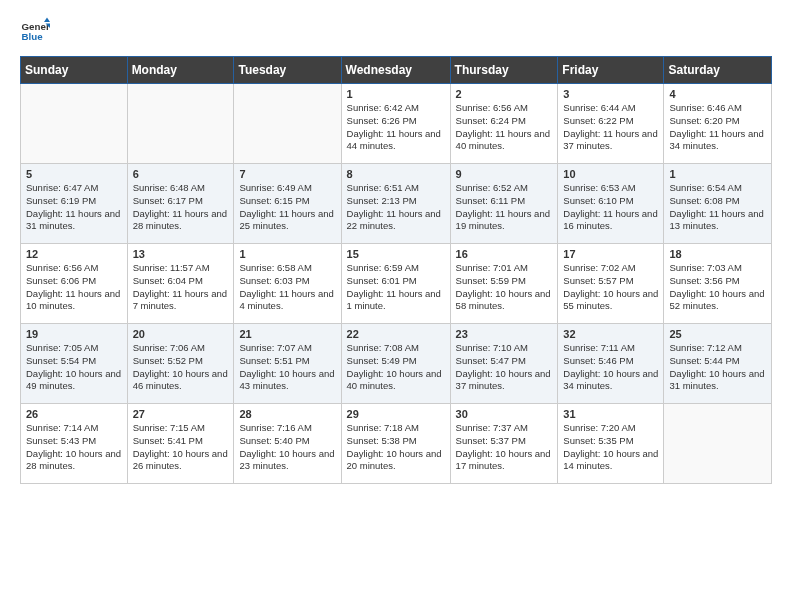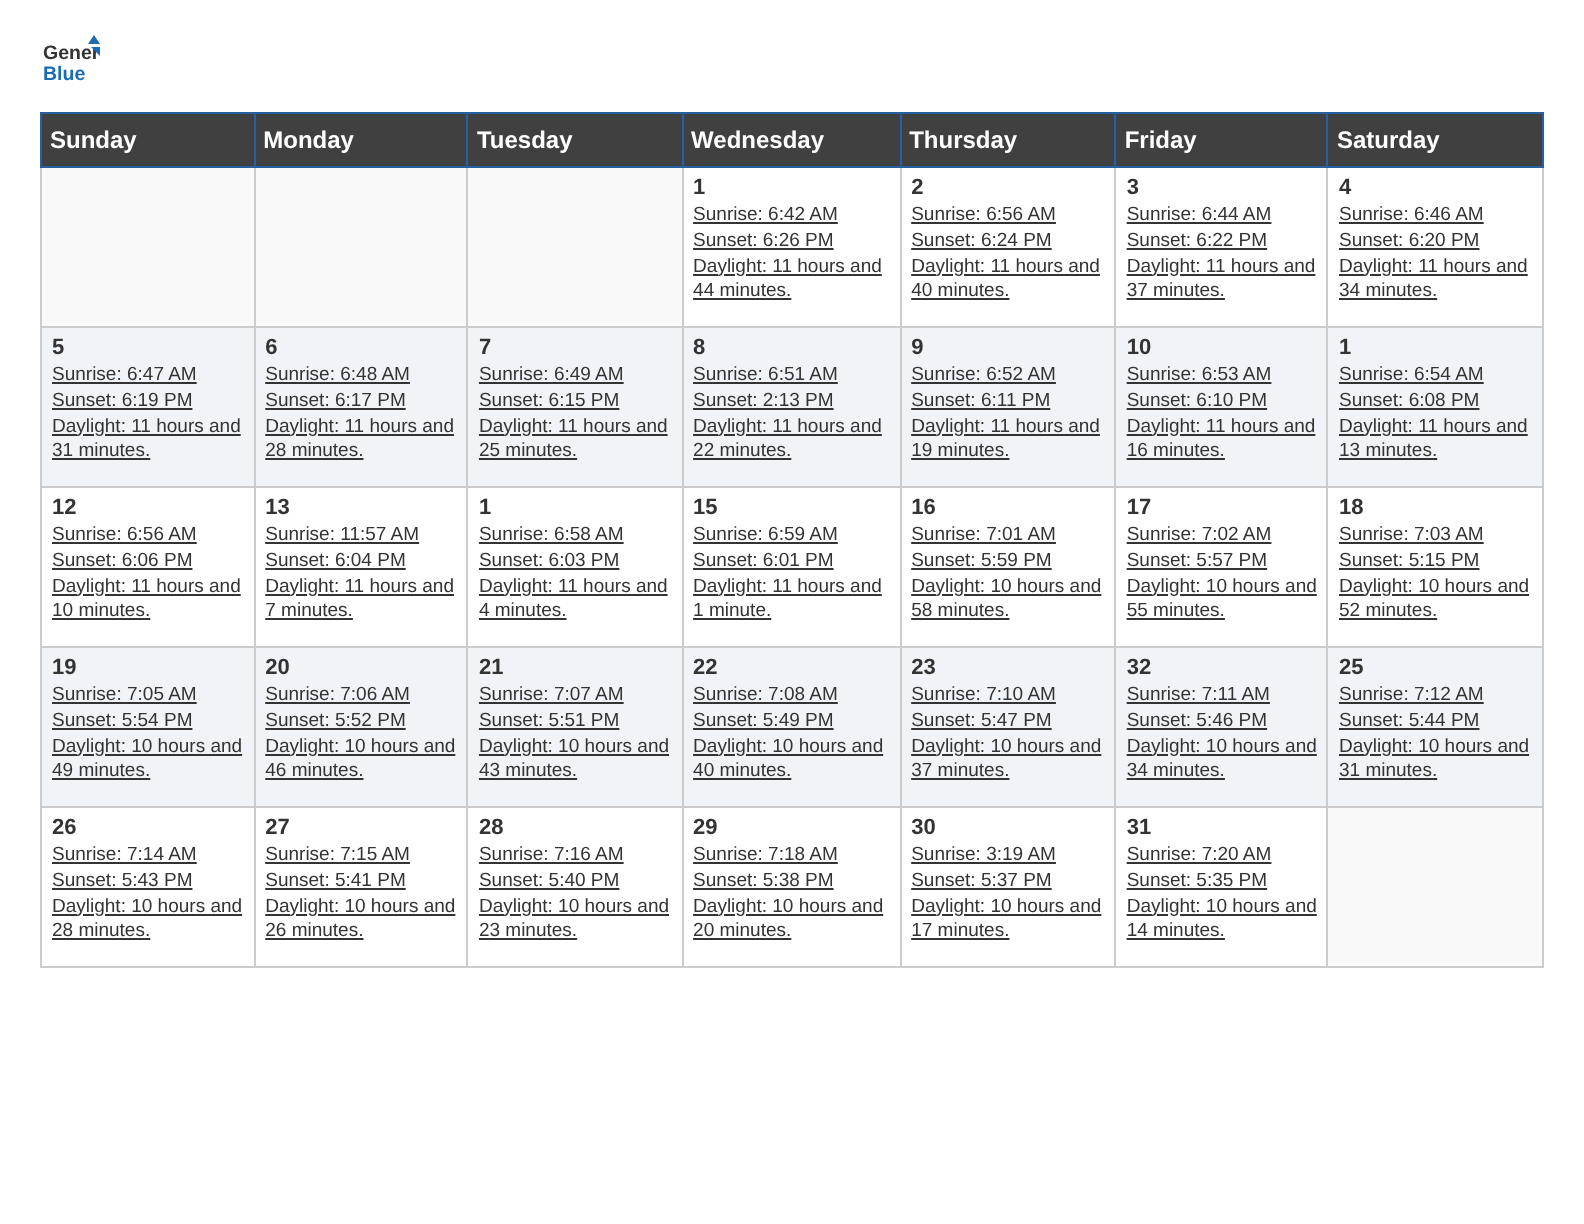--- a/index.html
+++ b/index.html
@@ -75,21 +75,20 @@
     }
     .day-number {
       font-weight: bold;
       font-size: 11px;
       margin-bottom: 2px;
     }
     .day-info {
       font-size: 9.5px;
       line-height: 1.35;
       color: #333;
-      text-decoration: underline;
     }
   </style>
 </head>
 <body>
 
 <div class="page">
   <div class="header">
     <div class="logo">
       <svg class="logo-icon" viewBox="0 0 40 40" xmlns="http://www.w3.org/2000/svg">
         <text x="2" y="18" font-size="13" font-weight="bold" fill="#333" font-family="Arial">General</text>
@@ -240,21 +239,21 @@
           <td>
             <div class="day-number">17</div>
             <div class="day-info">Sunrise: 7:02 AM
 Sunset: 5:57 PM
 Daylight: 10 hours
 and 55 minutes.</div>
           </td>
           <td>
             <div class="day-number">18</div>
             <div class="day-info">Sunrise: 7:03 AM
-Sunset: 5:15 PM
+Sunset: 3:56 PM
 Daylight: 10 hours
 and 52 minutes.</div>
           </td>
         </tr>
         <tr class="row-alt">
           <td>
             <div class="day-number">19</div>
             <div class="day-info">Sunrise: 7:05 AM
 Sunset: 5:54 PM
 Daylight: 10 hours
@@ -327,21 +326,21 @@
           </td>
           <td>
             <div class="day-number">29</div>
             <div class="day-info">Sunrise: 7:18 AM
 Sunset: 5:38 PM
 Daylight: 10 hours
 and 20 minutes.</div>
           </td>
           <td>
             <div class="day-number">30</div>
-            <div class="day-info">Sunrise: 3:19 AM
+            <div class="day-info">Sunrise: 7:37 AM
 Sunset: 5:37 PM
 Daylight: 10 hours
 and 17 minutes.</div>
           </td>
           <td>
             <div class="day-number">31</div>
             <div class="day-info">Sunrise: 7:20 AM
 Sunset: 5:35 PM
 Daylight: 10 hours
 and 14 minutes.</div>

